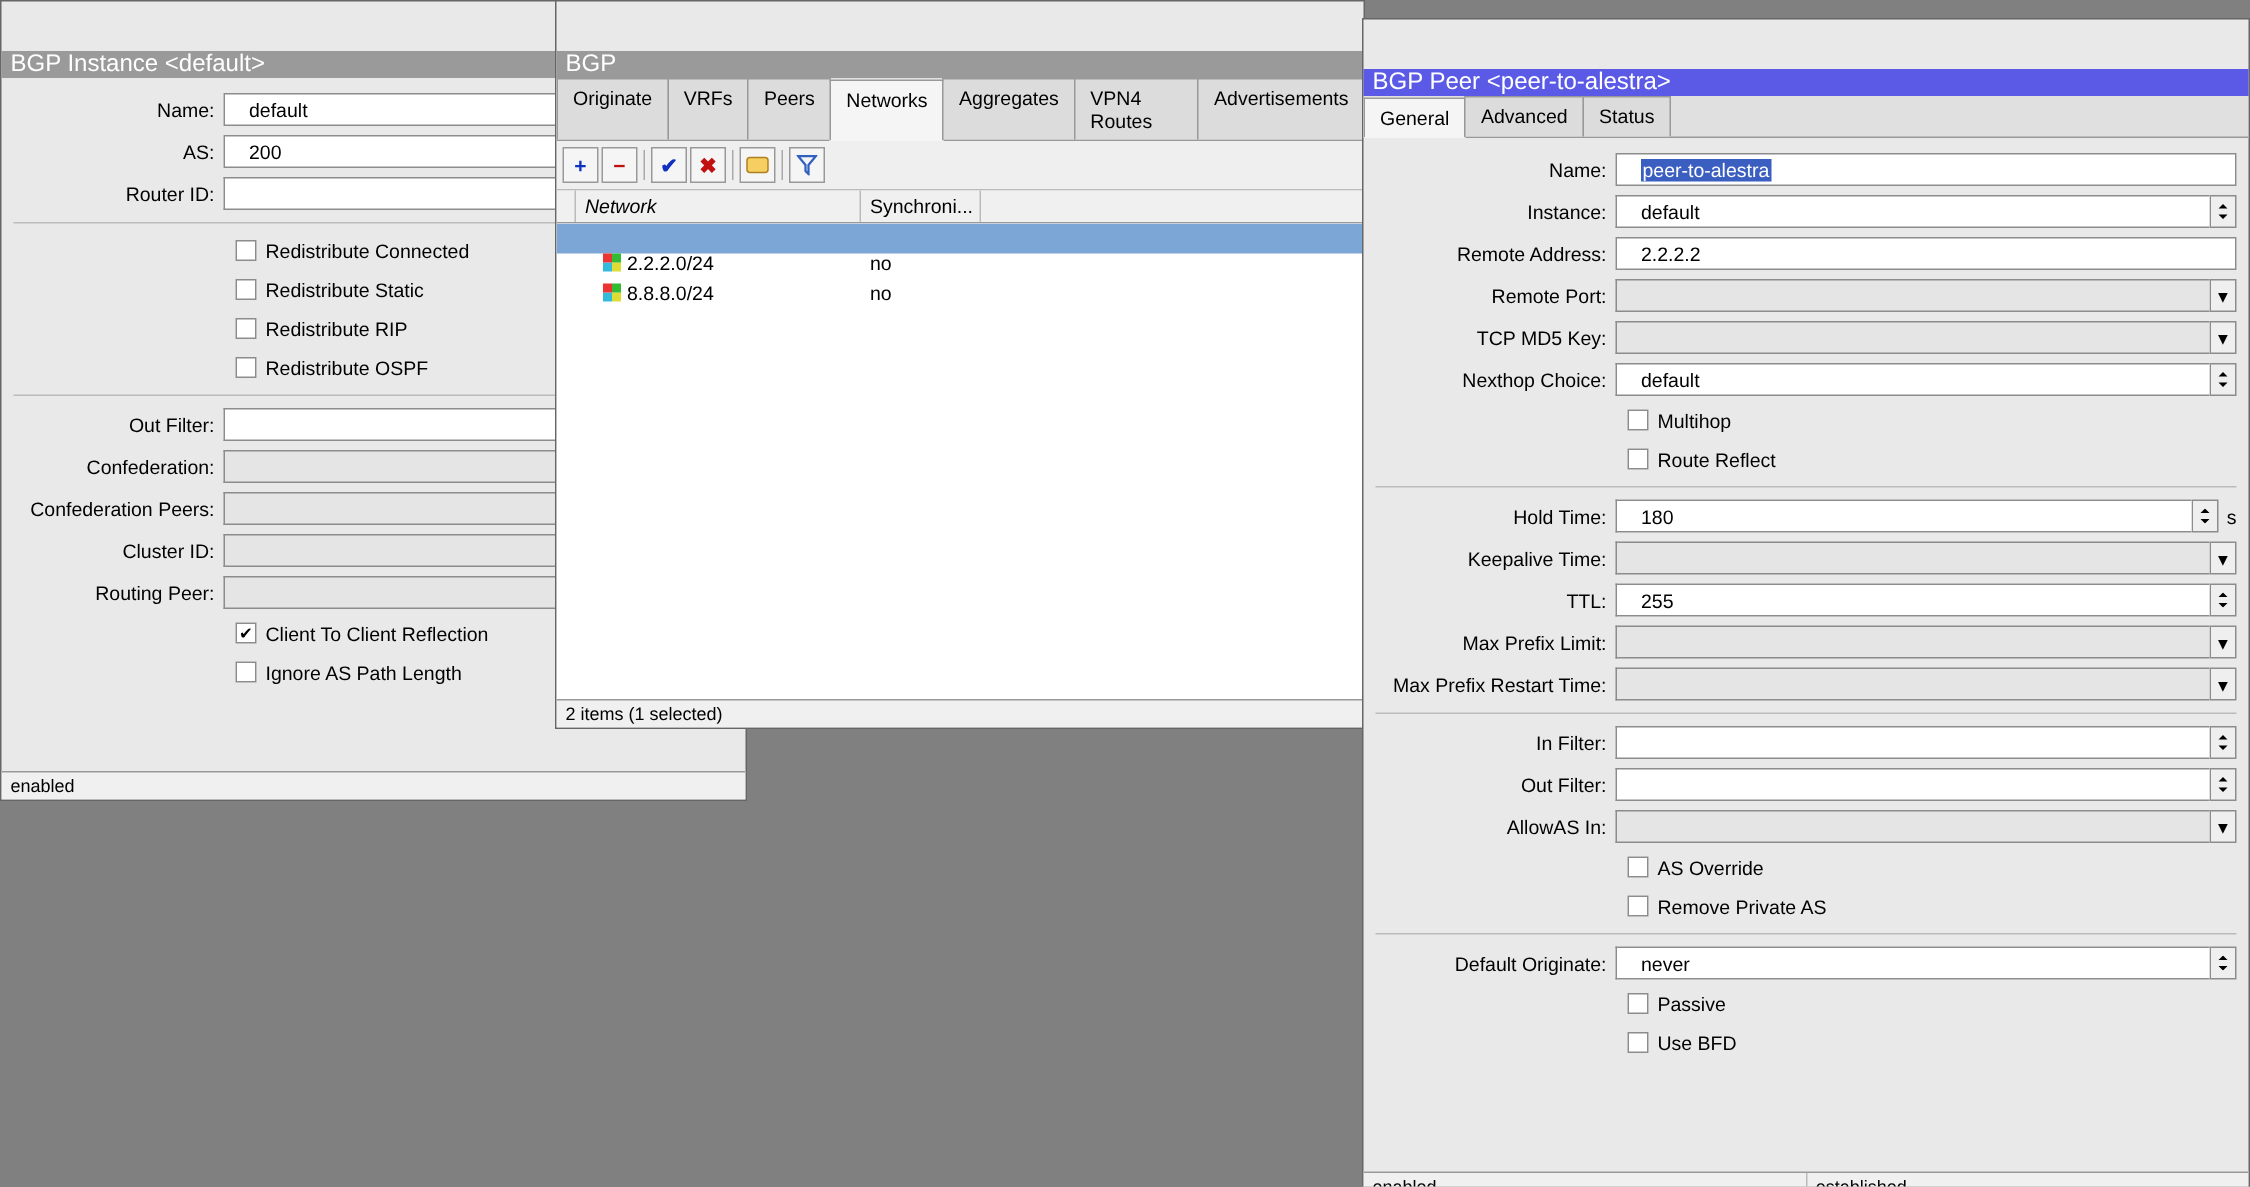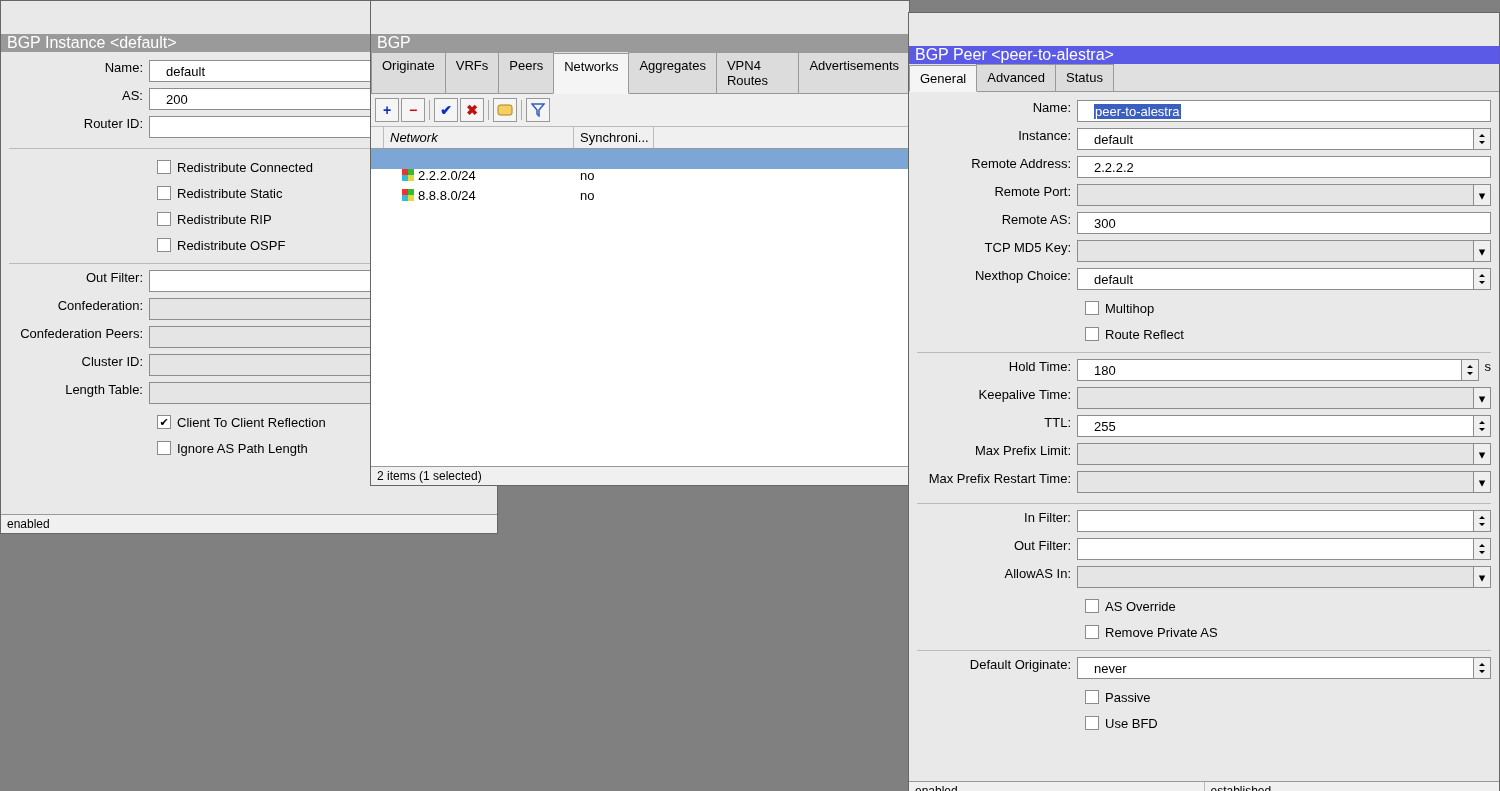--- a/index.html
+++ b/index.html
@@ -4,21 +4,21 @@
 <style>
 html,body{margin:0;padding:0;font-family:Tahoma,Arial,sans-serif;font-size:13px;background:#808080;height:100%;overflow:hidden;}
 *{box-sizing:border-box;}
 .app{position:relative;width:1500px;height:791px;background:#808080;}
 .win{position:absolute;background:#e9e9e9;border:1px solid #666;display:flex;flex-direction:column;}
 .win-title{height:18px;line-height:18px;padding:0 6px;font-size:16px;color:#fff;overflow:hidden;margin-top:33px;}
 .t-grey{background:#9a9a9a;}
 .t-blue{background:#5a5ae6;}
 .win-body{flex:1;display:flex;flex-direction:column;overflow:hidden;}
 .form{padding:6px 8px 0 8px;}
-.row{display:flex;align-items:flex-start;height:26px;margin:2px 0;}
+.row{display:flex;align-items:center;height:26px;margin:2px 0;}
 .row label{width:140px;text-align:right;padding-right:6px;color:#000;}
 .inp{flex:1;height:22px;border:1px solid #8c8c8c;background:#fff;padding:0 16px;display:flex;align-items:center;position:relative;}
 .inp.dis{background:#e5e5e5;}
 .dd{display:flex;flex:1;}
 .dd .inp{border-right:0;}
 .dd .btn{width:18px;height:22px;border:1px solid #8c8c8c;background:#efefef;display:flex;align-items:center;justify-content:center;cursor:pointer;}
 .chk-row{display:flex;align-items:center;height:24px;margin:2px 0;}
 .chk-row .pad{width:148px;}
 .cb{width:14px;height:14px;border:1px solid #8c8c8c;background:#fff;margin-right:6px;display:inline-flex;align-items:center;justify-content:center;font-size:11px;color:#000;}
 .sep{height:1px;background:#bbb;margin:6px 0;}
@@ -118,21 +118,21 @@
             </div>
           </div>
    <div class="row">
             <label>Cluster ID:</label>
             <div class="dd">
               <div class="inp dis"></div>
               <div class="btn">▾</div>
             </div>
           </div>
    <div class="row">
-            <label>Length Table:</label>
+            <label>Routing Peer:</label>
             <div class="dd">
               <div class="inp dis"></div>
               <div class="btn">▾</div>
             </div>
           </div>
    <div class="chk-row">
             <div class="pad"></div>
             <span class="cb">✔</span>
             <span>Client To Client Reflection</span>
           </div>
@@ -241,24 +241,20 @@
             <div class="inp">2.2.2.2</div>
           </div>
    <div class="row">
             <label style="width:160px">Remote Port:</label>
             <div class="dd">
               <div class="inp dis"></div>
               <div class="btn">▾</div>
             </div>
           </div>
    <div class="row">
-            <label style="width:160px">Remote AS:</label>
-            <div class="inp">300</div>
-          </div>
-   <div class="row">
             <label style="width:160px">TCP MD5 Key:</label>
             <div class="dd">
               <div class="inp dis"></div>
               <div class="btn">▾</div>
             </div>
           </div>
    <div class="row">
             <label style="width:160px">Nexthop Choice:</label>
             <div class="dd">
               <div class="inp">default</div>

